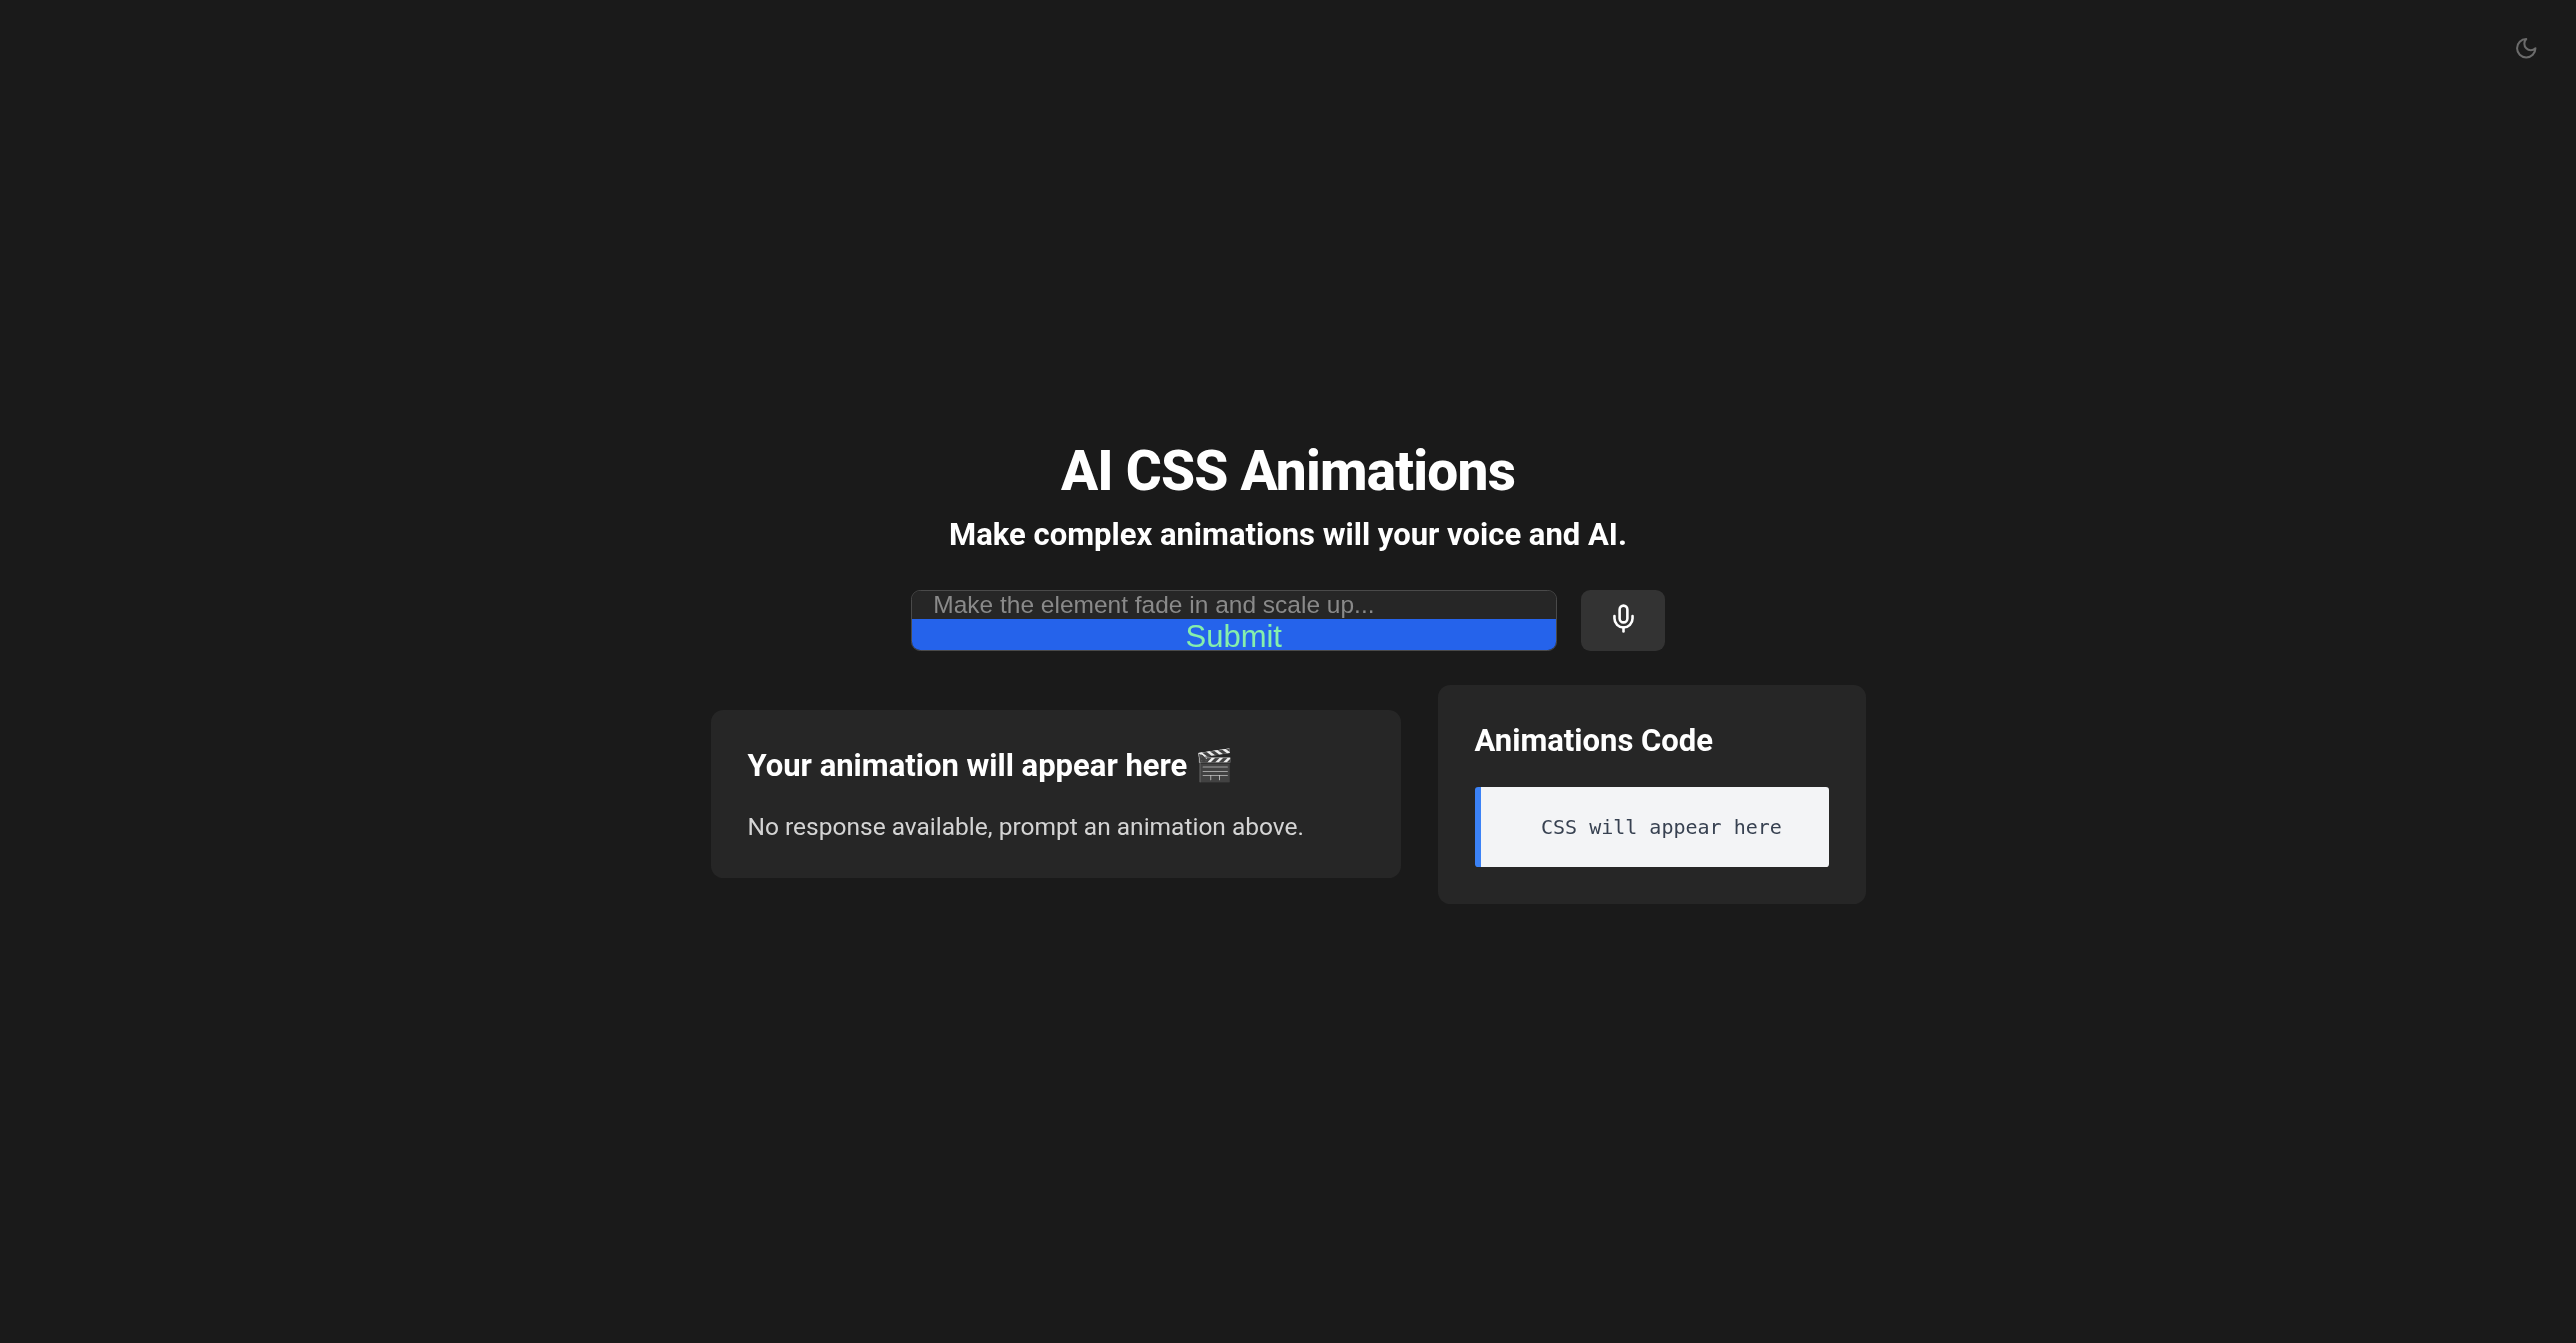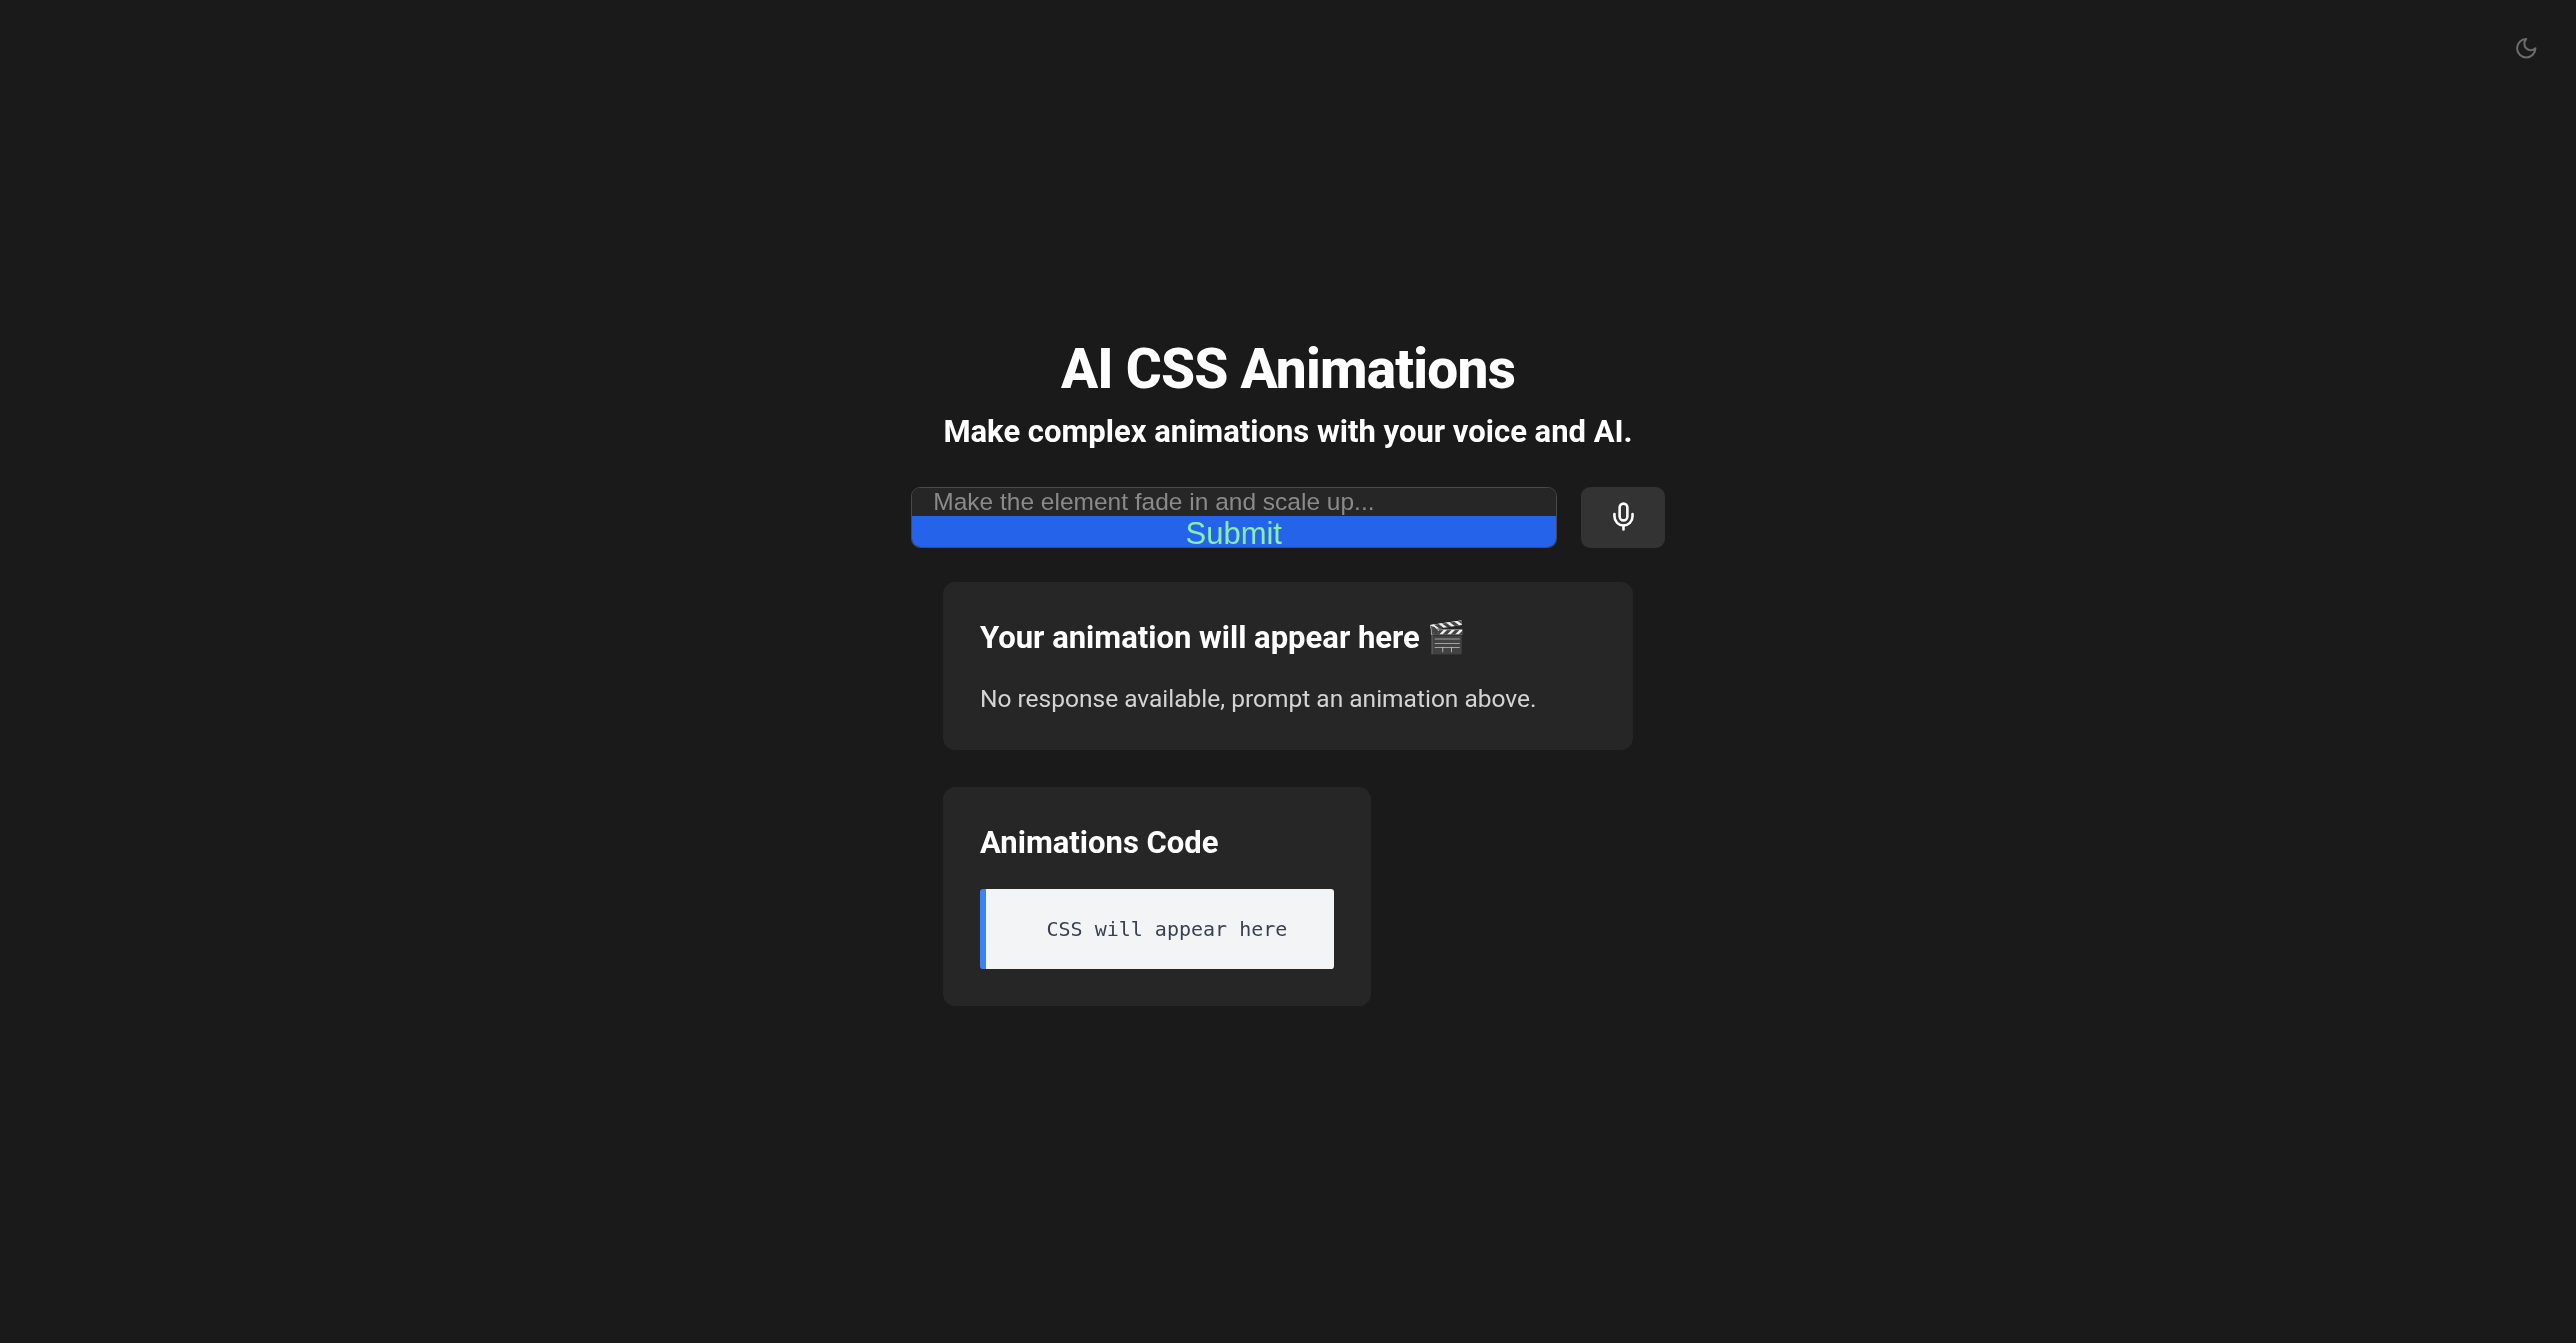--- a/index.html
+++ b/index.html
@@ -117,22 +117,21 @@
     }
 
     .mic-button svg {
       width: 31px;
       height: 31px;
     }
 
     .cards-row {
       display: flex;
       gap: 37px;
-      align-items: flex-start;
-      flex-direction: column;
+      align-items: center;
     }
 
     .card {
       background-color: #262626;
       border-radius: 12.3px;
       padding: 37px;
     }
 
     .preview-card {
       width: 690px;
@@ -176,21 +175,21 @@
   <span>
     <svg viewBox="0 0 24 24" fill="none" stroke="currentColor" stroke-width="2" stroke-linecap="round" stroke-linejoin="round">
       <path d="M12 3a6 6 0 0 0 9 9 9 9 0 1 1-9-9Z"></path>
     </svg>
   </span>
 </button>
 
 <div class="container">
 
   <h1 class="page-title">AI CSS Animations</h1>
-  <h2 class="page-subtitle">Make complex animations with your voice and AI.</h2>
+  <h2 class="page-subtitle">Make complex animations will your voice and AI.</h2>
 
   <div class="input-row">
     <div class="input-group">
       <input type="text" class="prompt-input" placeholder="Make the element fade in and scale up..." style="">
       <button class="submit-button">Submit</button>
     </div>
     <button class="mic-button">
       <span>
         <svg viewBox="0 0 24 24" fill="none" stroke="currentColor" stroke-width="2" stroke-linecap="round" stroke-linejoin="round">
           <path d="M12 2a3 3 0 0 0-3 3v7a3 3 0 0 0 6 0V5a3 3 0 0 0-3-3Z"></path>

